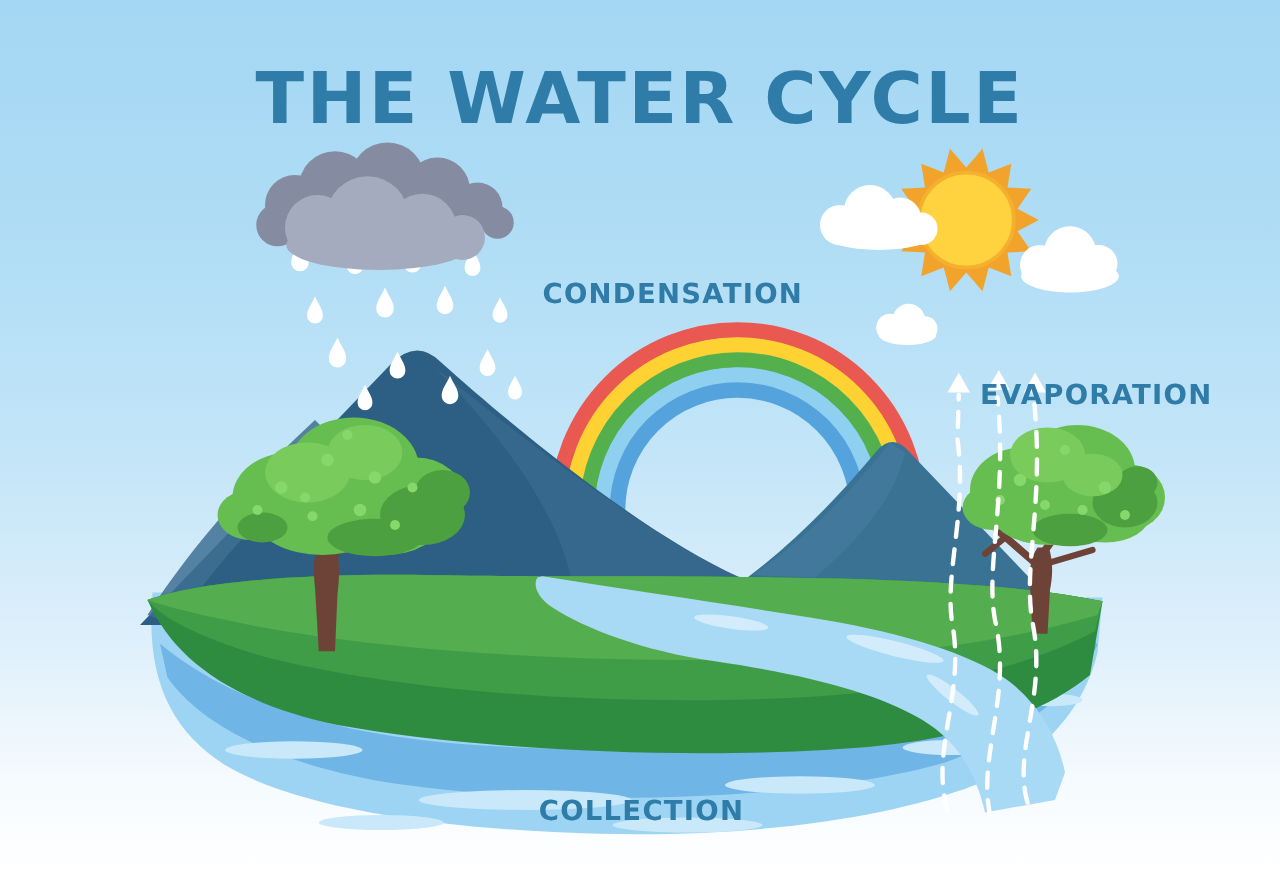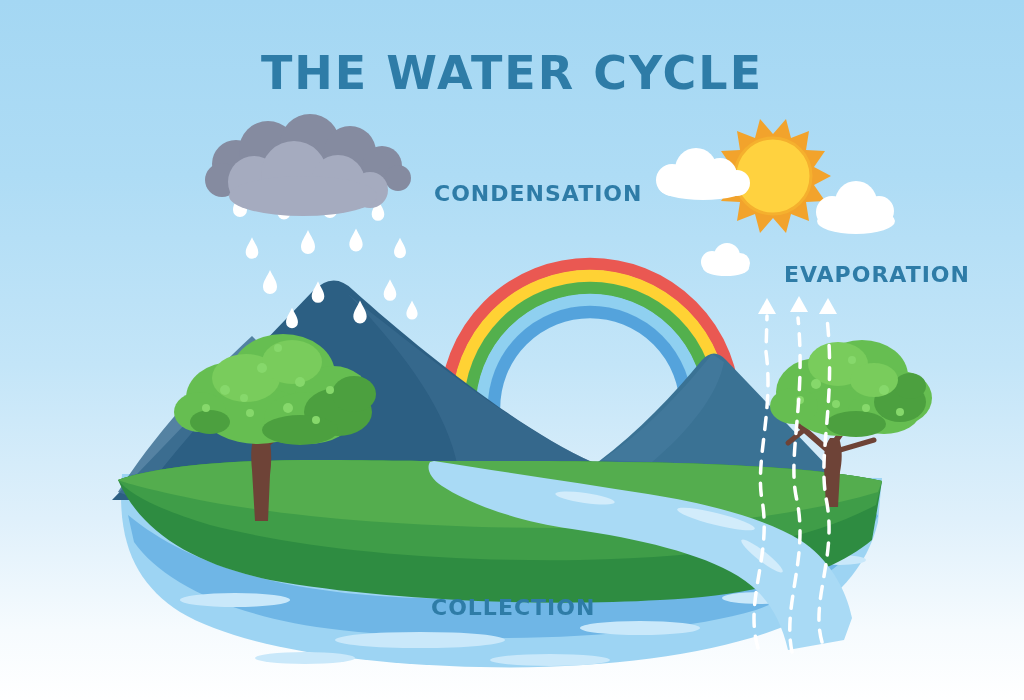--- a/index.html
+++ b/index.html
@@ -15,24 +15,24 @@
     position:absolute;
     font-weight:bold;
     color:#2E7CA7;
     letter-spacing:1px;
     white-space:nowrap;
     user-select:none;
   }
   .title{
     left:0;right:0;top:46px;
     text-align:center;
-    font-size:46px;
+    font-size:57px;
     letter-spacing:2px;
   }
-  .small{font-size:22px;}
+  .small{font-size:22px;margin-top:42px;}
   .lbl-precipitation{left:57px;top:256px;}
   .lbl-condensation{left:434px;top:181px;}
   .lbl-evaporation{left:784px;top:262px;}
   .lbl-collection{left:431px;top:595px;}
 </style>
 </head>
 <body>
 
 <div class="stage">
 

